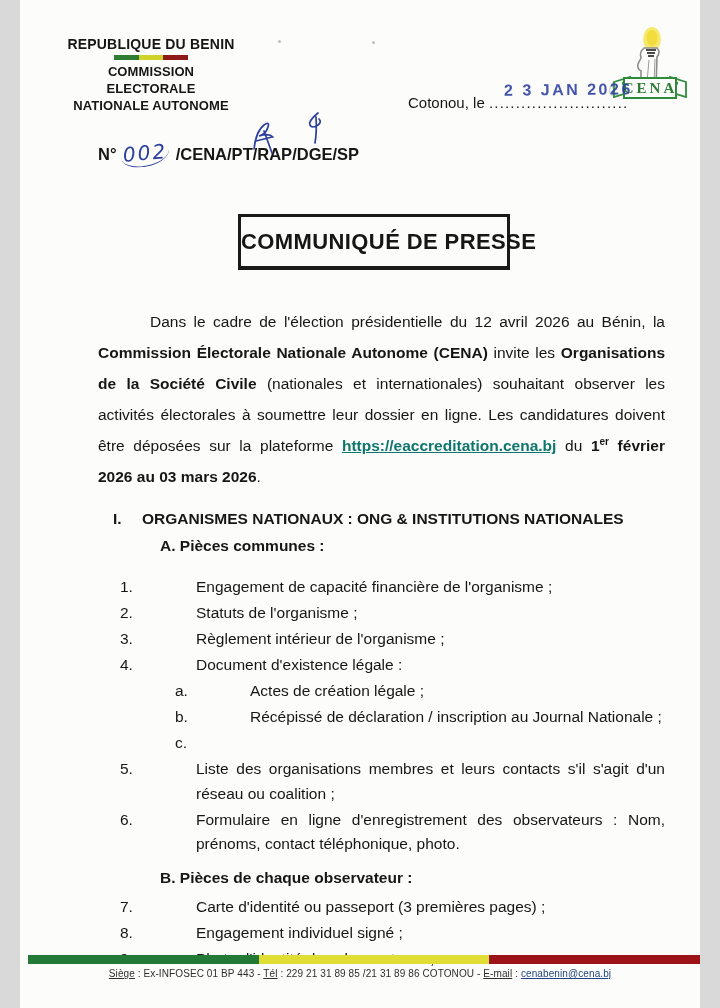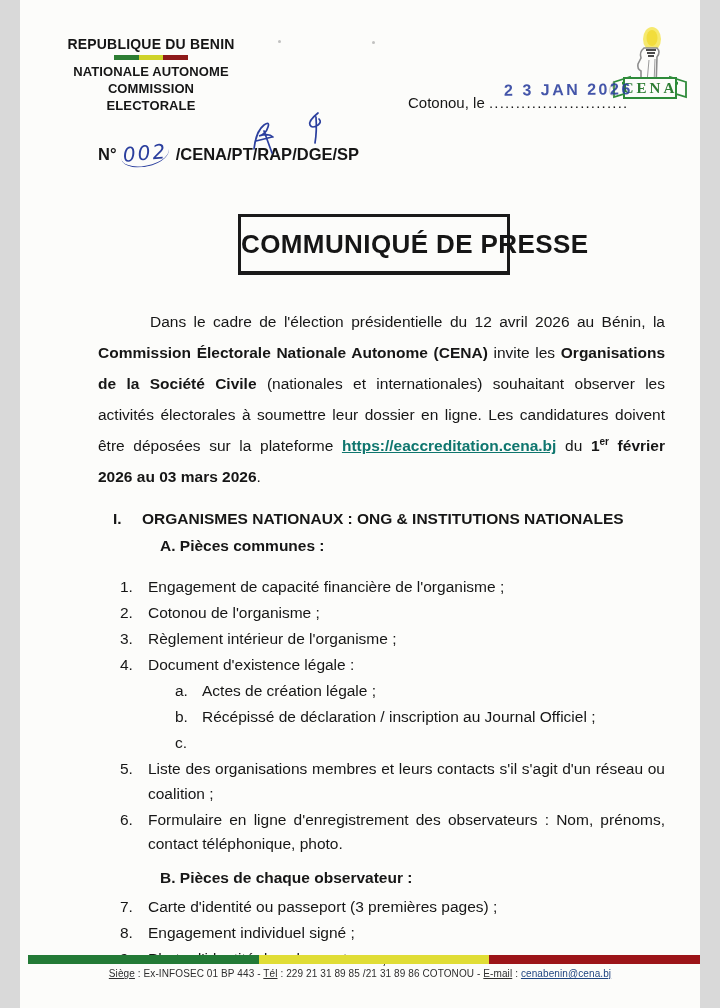--- a/index.html
+++ b/index.html
@@ -36,35 +36,35 @@
     margin:0 7px 0 4px; transform:rotate(-5deg);
     border-bottom:1.6px solid #2b3f9e; border-radius:0 0 60% 40%; padding:0 2px 1px 2px;
   }
   .paraph { position:absolute; }
   
   .title-box {
     position:absolute; left:218px; top:214px; width:266px;
     border:3px solid #1a1a1a; border-bottom-width:4px;
     padding:12px 0 11px; text-align:center; background:#fcfcfa;
   }
-  .title-text { font-size:26px; font-weight:bold; letter-spacing:.4px; white-space:nowrap; }
+  .title-text { font-size:22px; font-weight:bold; letter-spacing:.4px; white-space:nowrap; }
   
   .content { position:absolute; left:78px; top:306px; width:567px; font-size:15.5px; }
   .intro { margin:0 0 14px; text-indent:52px; text-align:justify; line-height:31px; }
   .intro b { font-weight:bold; }
   .doc-link { color:#0f766e; font-weight:bold; text-decoration:underline; cursor:pointer; }
   sup { font-size:10px; vertical-align:super; line-height:0; }
   .sec-head { display:flex; font-weight:bold; padding-left:15px; line-height:26px; margin-bottom:1px; }
   .sec-head .n { width:29px; flex:none; }
   .sub-head { font-weight:bold; padding-left:62px; line-height:26px; margin-bottom:16px; }
   .sub-head-b { margin-top:8px; margin-bottom:4px; }
   .li { display:flex; line-height:24.5px; margin-bottom:1.5px; }
   .list-a .li { padding-left:22px; }
   .li .n { width:28px; flex:none; }
-  .li .t { flex:1; text-align:justify; }
+  .li .t { flex:1; text-align:justify;margin-left:48px; }
   .sub-list .li { padding-left:77px; }
   .sub-list .li .n { width:27px; }
   
   .footer-bar { position:absolute; left:8px; top:955px; width:692px; height:9px; display:flex; }
   .footer-bar span { flex:1; }
   .footbar-green { background:#237a36; }
   .footbar-yellow { background:#e0dd35; }
   .footbar-red { background:#9c1418; }
   .footer-text {
     position:absolute; left:0; top:968px; width:100%; text-align:center;
@@ -79,22 +79,22 @@
 <div class="page">
 
   <div class="org-block">
     <div class="republic">REPUBLIQUE DU BENIN</div>
     <div class="flag-bar">
       <span class="fb-green"></span>
       <span class="fb-yellow"></span>
       <span class="fb-red"></span>
     </div>
     <div class="commission">
+      <div>COMMISSION ELECTORALE</div>
       <div>NATIONALE AUTONOME</div>
-      <div>COMMISSION ELECTORALE</div>
     </div>
   </div>
 
   <div class="logo">
     <svg width="84" height="84" viewBox="0 0 84 84">
       <ellipse cx="44" cy="13" rx="9" ry="12" fill="#f6e96e"></ellipse>
       <ellipse cx="44" cy="12" rx="5.5" ry="8" fill="#f2dd3c"></ellipse>
       <path d="M36,22 q-5,4 -3,10 l-3,6 q-1,5 3,7 l0,10 q0,4 3,5 l12,1 1,-30 q4,-5 0,-9 z" fill="#fcfcfa" stroke="#8d8d8d" stroke-width="1.6"></path>
       <path d="M38,24 h10 M39,27 h8 M40,30 h6" stroke="#4a4a4a" stroke-width="1.8" fill="none"></path>
       <path d="M41,34 l-2,22 M47,33 l-1,24" stroke="#9a9a9a" stroke-width="1" fill="none"></path>
@@ -144,40 +144,40 @@
 
     <div class="sub-head">A. Pièces communes :</div>
 
     <div class="list-a">
       <div class="li">
         <span class="n">1.</span>
         <span class="t">Engagement de capacité financière de l'organisme ;</span>
       </div>
       <div class="li">
         <span class="n">2.</span>
-        <span class="t">Cotonou de l'organisme ;</span>
+        <span class="t">Statuts de l'organisme ;</span>
       </div>
       <div class="li">
         <span class="n">3.</span>
         <span class="t">Règlement intérieur de l'organisme ;</span>
       </div>
       <div class="li">
         <span class="n">4.</span>
         <span class="t">Document d'existence légale :</span>
       </div>
     </div>
 
     <div class="sub-list">
       <div class="li">
         <span class="n">a.</span>
         <span class="t">Actes de création légale ;</span>
       </div>
       <div class="li">
         <span class="n">b.</span>
-        <span class="t">Récépissé de déclaration / inscription au Journal Officiel ;</span>
+        <span class="t">Récépissé de déclaration / inscription au Journal Nationale ;</span>
       </div>
       <div class="li">
         <span class="n">c.</span>
       </div>
     </div>
 
     <div class="list-a">
       <div class="li">
         <span class="n">5.</span>
         <span class="t">Liste des organisations membres et leurs contacts s'il s'agit d'un réseau ou coalition ;</span>

